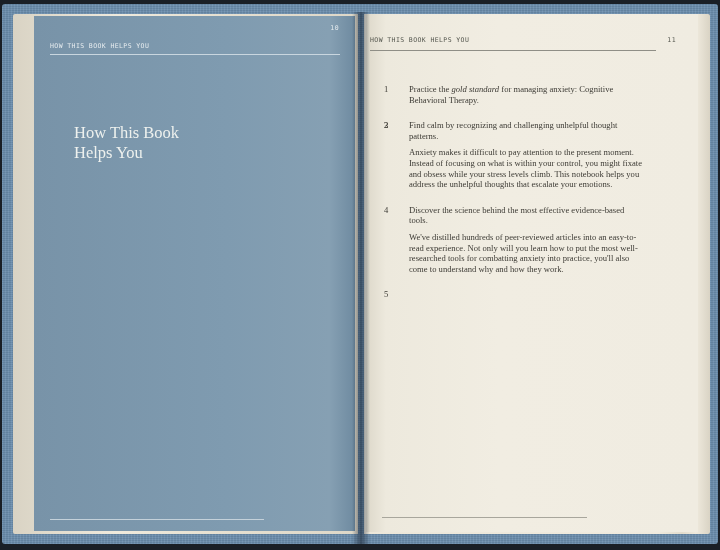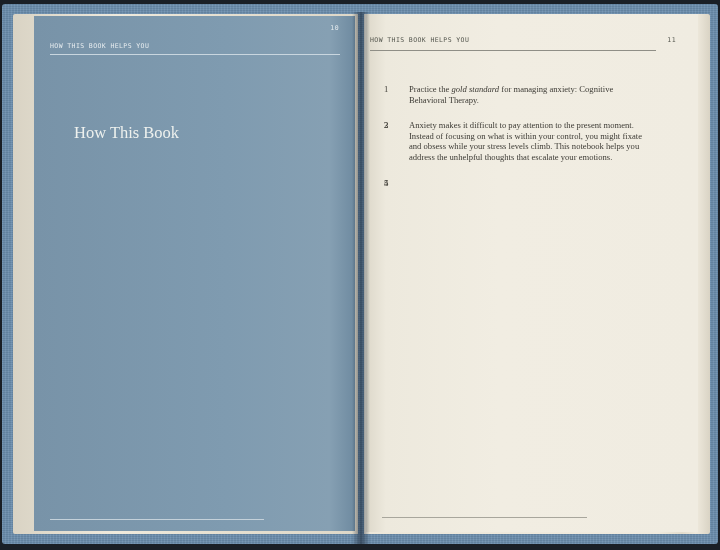--- a/index.html
+++ b/index.html
@@ -92,43 +92,47 @@
 <div class="cover"></div>
 <div class="left-edges"></div>
 <div class="right-edges"></div>
 
 <div class="left-page">
   <div class="mono running-left">HOW THIS BOOK HELPS YOU</div>
   <div class="mono pagenum-left">10</div>
   <div class="rule-left"></div>
   <div class="title">
     <div>How This Book</div>
+    <div>Helps You</div>
   </div>
   <div class="rule-left-bottom"></div>
 </div>
 
 <div class="right-page">
   <div class="mono running-right">HOW THIS BOOK HELPS YOU</div>
   <div class="mono pagenum-right">11</div>
   <div class="rule-right"></div>
 
   <div class="list">
     <div class="item">
       <span class="num">1</span>
       <div class="heading"><span>Practice the </span><em>gold standard</em><span> for managing anxiety: Cognitive Behavioral Therapy.</span></div>
     </div>
     <div class="item">
       <span class="num">2</span>
     </div>
     <div class="item">
       <span class="num">3</span>
+      <div class="heading">Find calm by recognizing and challenging unhelpful thought patterns.</div>
       <div class="body">Anxiety makes it difficult to pay attention to the present moment. Instead of focusing on what is within your control, you might fixate and obsess while your stress levels climb. This notebook helps you address the unhelpful thoughts that escalate your emotions.</div>
     </div>
     <div class="item">
       <span class="num">4</span>
+      <div class="heading">Discover the science behind the most effective evidence-based tools.</div>
+      <div class="body">We've distilled hundreds of peer-reviewed articles into an easy-to-read experience. Not only will you learn how to put the most well-researched tools for combatting anxiety into practice, you'll also come to understand why and how they work.</div>
     </div>
     <div class="item">
       <span class="num">5</span>
     </div>
   </div>
 
   <div class="rule-right-bottom"></div>
 </div>
 
 <div class="spine-shadow"></div>

